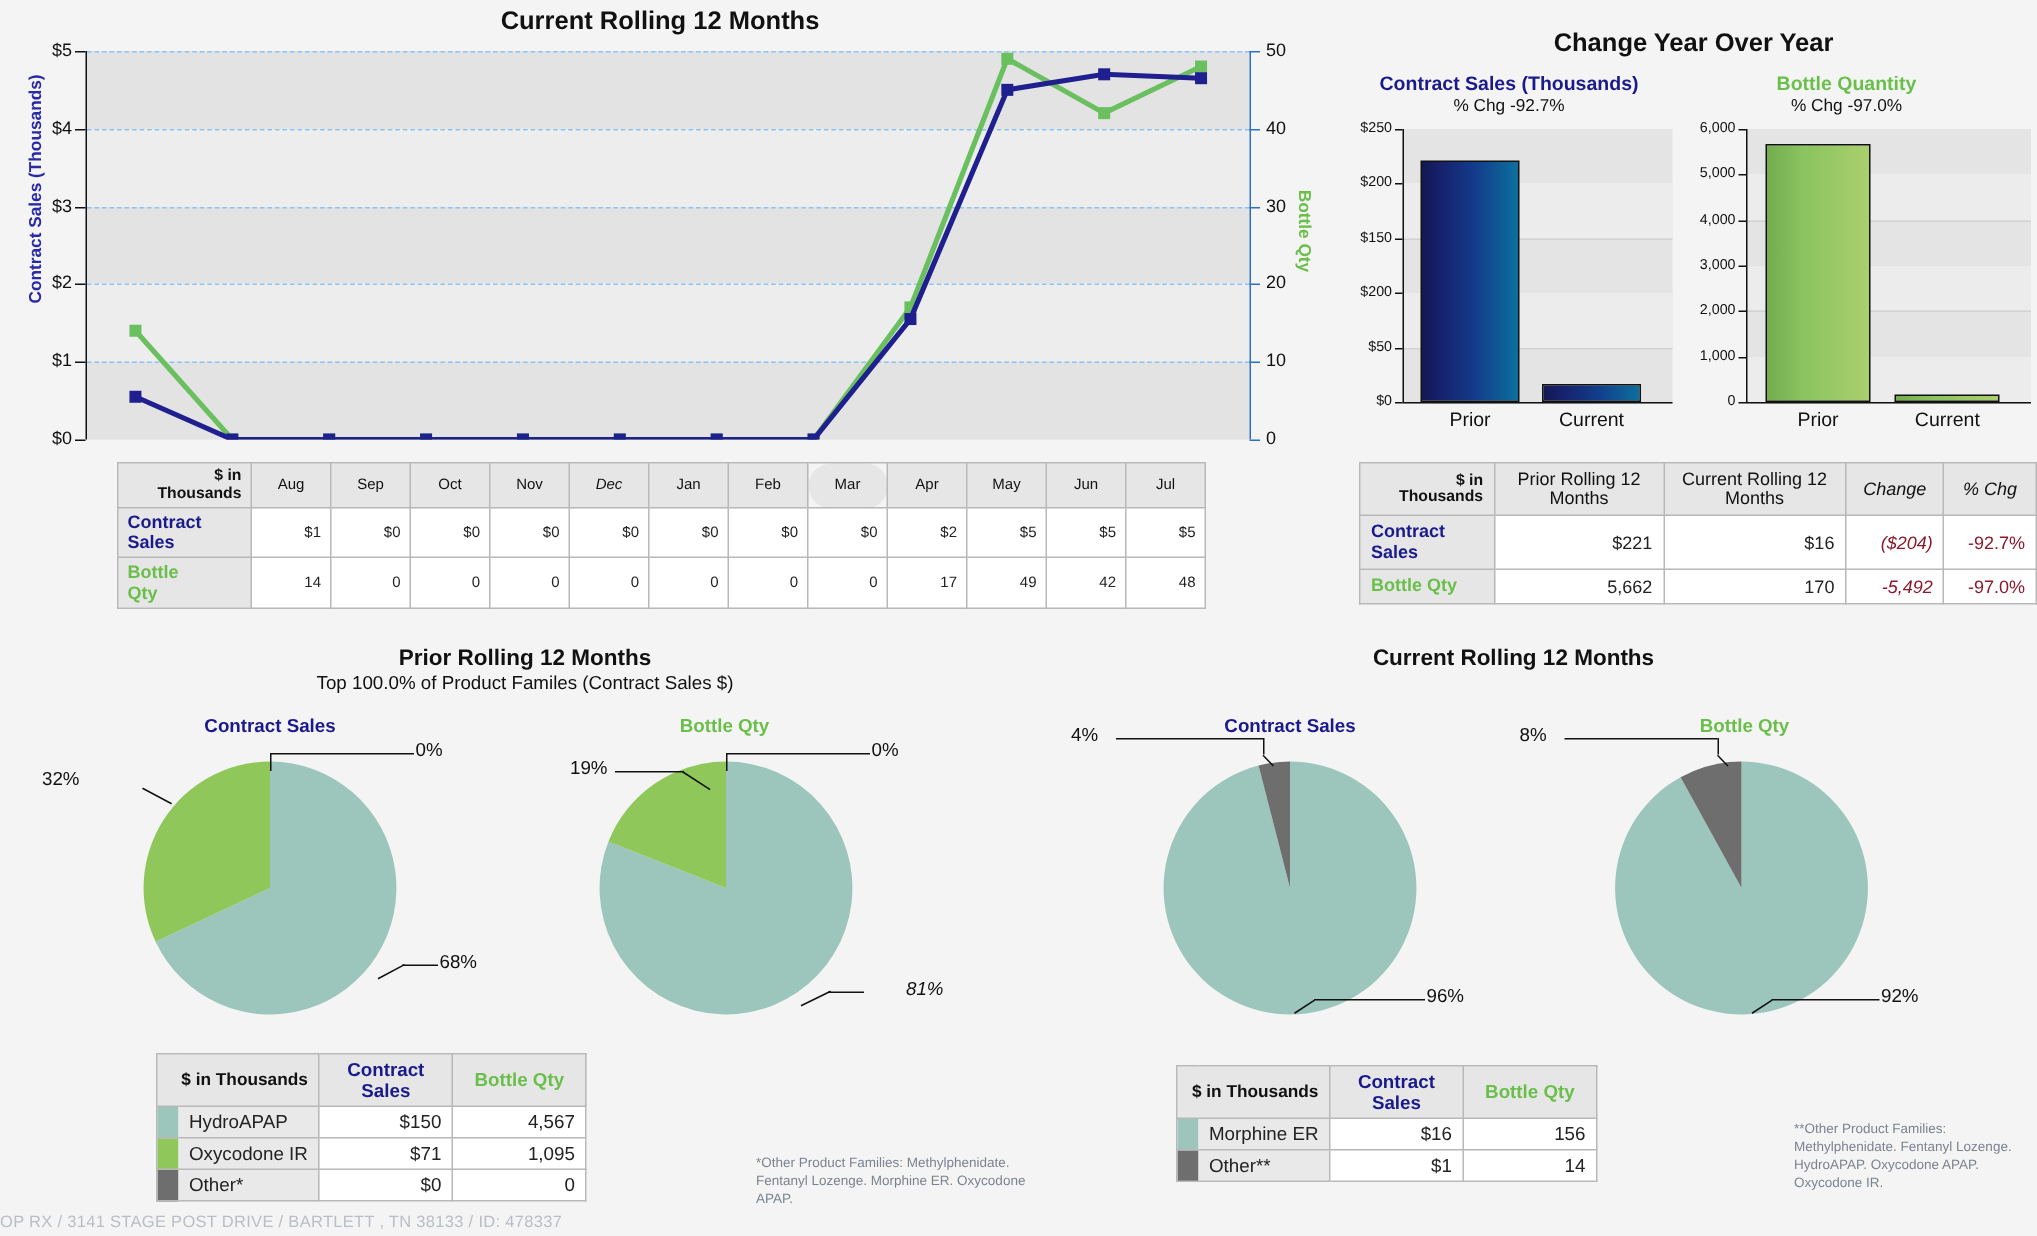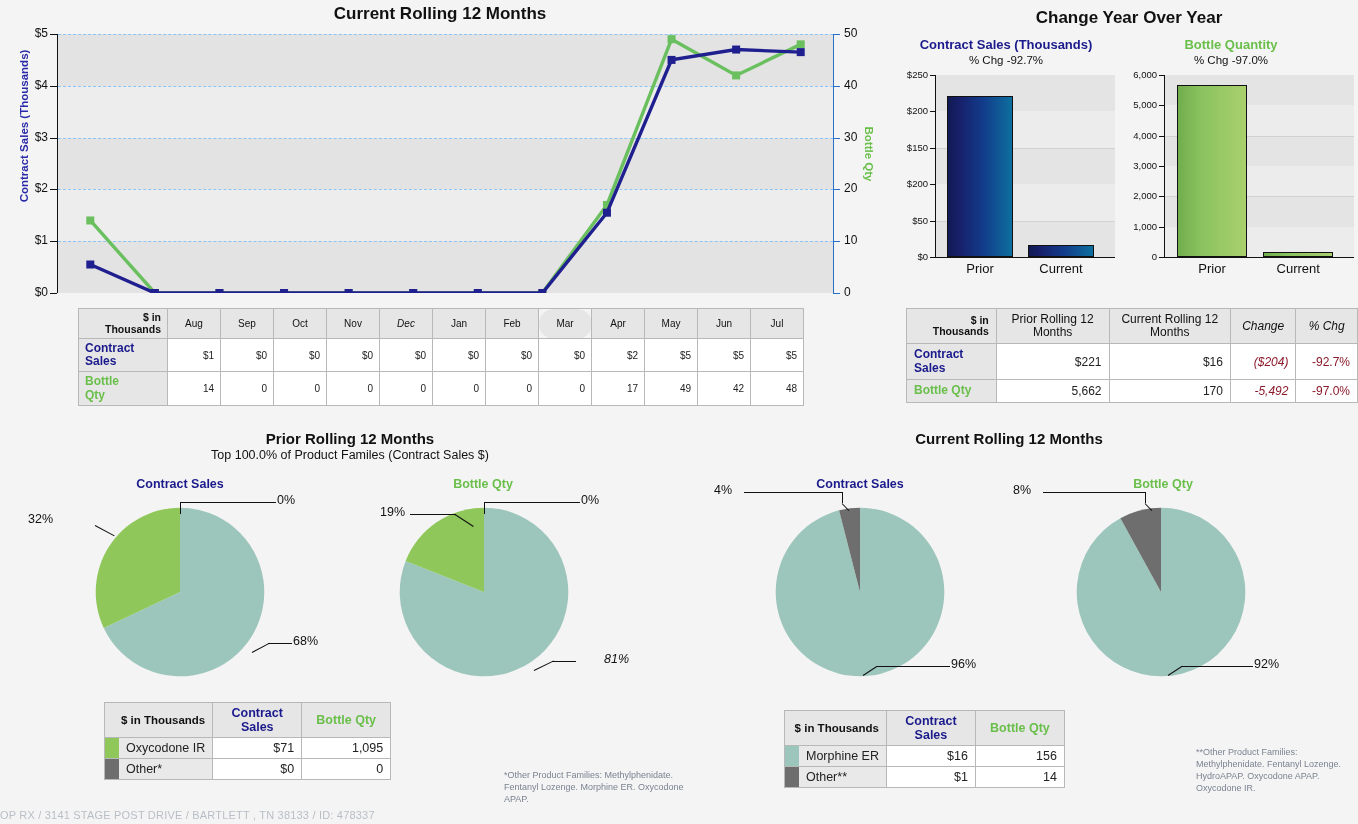--- a/index.html
+++ b/index.html
@@ -44,21 +44,21 @@
   #month-table{position:absolute;left:78px;top:308px;border-collapse:collapse;}
   #month-table td,#month-table th{
     border:1px solid #b8b8b8;font-size:10px;padding:3px 6px;background:#fff;
   }
   #month-table thead th{background:#e6e6e6;font-weight:normal;text-align:center;color:#111;}
   #month-table thead th.corner{text-align:right;font-weight:bold;font-size:10.5px;line-height:1.1;width:76px;}
   #month-table td.rowlab{background:#e6e6e6;font-weight:bold;font-size:12px;line-height:1.1;width:76px;}
   #month-table td.val{text-align:right;width:40px;}
 
   
-  #yoy-panel{position:absolute;left:900px;top:5px;width:458px;height:306px;}
+  #yoy-panel{position:absolute;left:900px;top:16px;width:458px;height:306px;}
   #yoy-title{position:absolute;left:0;top:3px;width:458px;font-size:17px;}
   .bar-head{position:absolute;text-align:center;width:212px;}
   .bar-head .h1{font-size:13px;font-weight:bold;}
   .bar-head .h2{font-size:11.5px;color:#111;margin-top:2px;}
   .bar-chart{position:absolute;top:70px;height:205px;}
   .bar-plot{position:absolute;background:#e4e4e4;}
   .bar-band{position:absolute;left:0;width:100%;background:#ececec;}
   .bar-rect{position:absolute;bottom:0;border:1px solid #111;box-sizing:border-box;}
   .bar-blue{background:linear-gradient(to right,#111a52 0%,#17206b 18%,#123c8a 55%,#0d6f9e 100%);}
   .bar-green{background:linear-gradient(to right,#72ad4e 0%,#8ac35f 35%,#a9d06d 100%);}
@@ -447,20 +447,26 @@
   <table class="pie-table" id="prior-table" style="left:104px;top:702px;">
     <thead>
       <tr>
         <th class="corner" colspan="2">$ in Thousands</th>
         <th class="navy">Contract Sales</th>
         <th class="green">Bottle Qty</th>
       </tr>
     </thead>
     <tbody id="prior-table-body">
         <tr>
+          <td class="swatch" style="background: rgb(156, 197, 187);"></td>
+          <td class="name">HydroAPAP</td>
+          <td class="num">$150</td>
+          <td class="num">4,567</td>
+        </tr>
+        <tr>
           <td class="swatch" style="background: rgb(143, 199, 90);"></td>
           <td class="name">Oxycodone IR</td>
           <td class="num">$71</td>
           <td class="num">1,095</td>
         </tr>
         <tr>
           <td class="swatch" style="background: rgb(110, 110, 110);"></td>
           <td class="name">Other*</td>
           <td class="num">$0</td>
           <td class="num">0</td>

